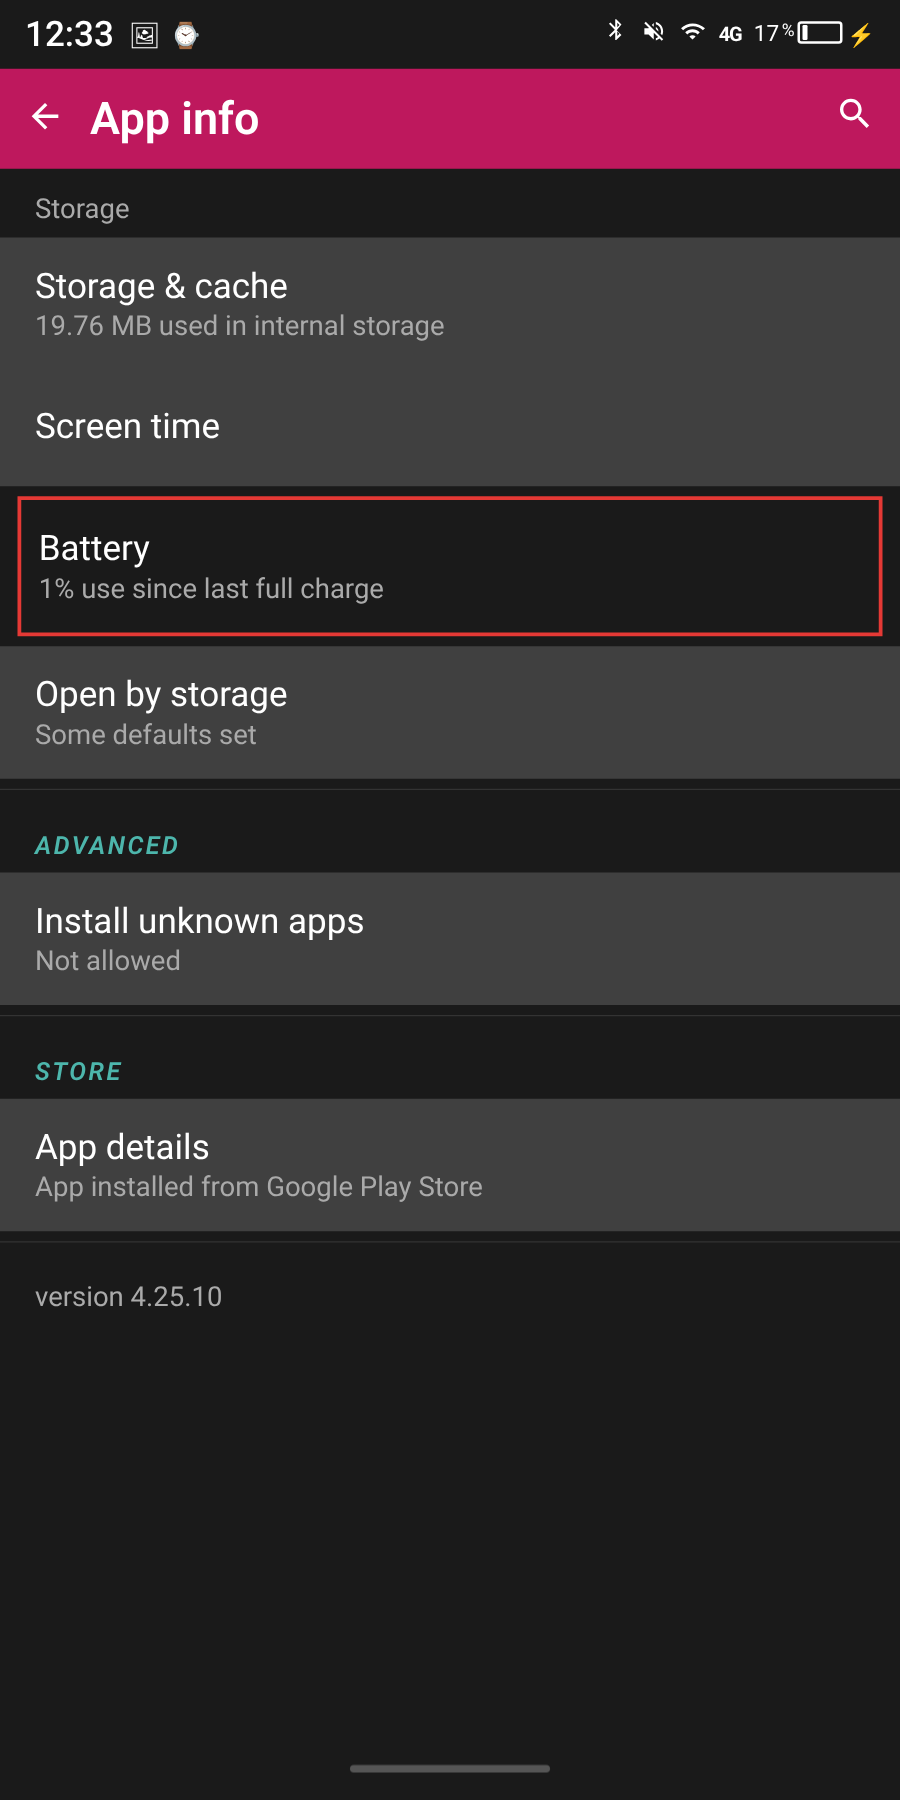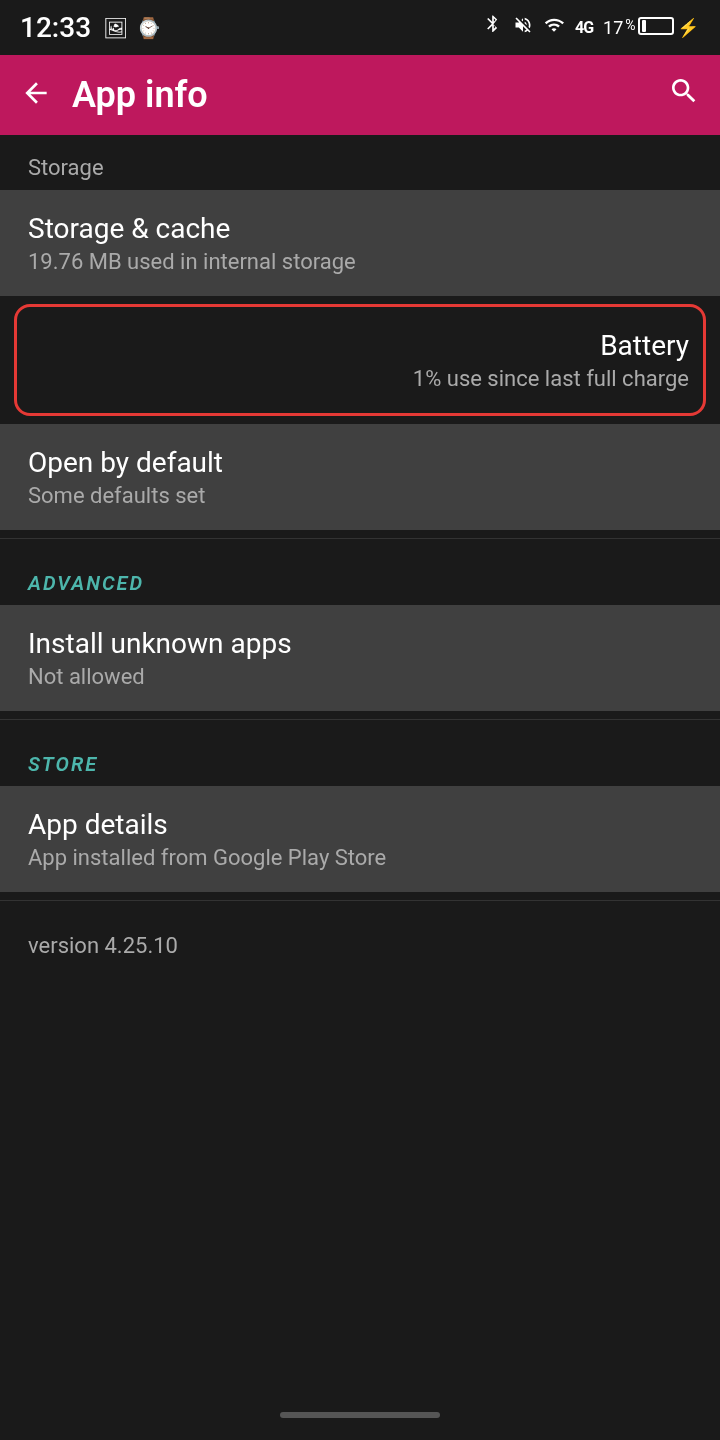--- a/index.html
+++ b/index.html
@@ -129,24 +129,23 @@
       font-size: 22px;
       color: #aaa;
       font-weight: 400;
     }
 
     
     .battery-item {
       margin: 8px 14px;
       padding: 22px 14px;
       border: 3px solid #e53935;
-      border-radius: 16px;
+      border-radius: 0;
       cursor: pointer;
       background: #1a1a1a;
-      text-align: right;
     }
 
     
     .menu-item-single {
       padding: 28px 28px;
     }
 
     
     .divider {
       height: 1px;
@@ -249,28 +248,31 @@
 <div class="content">
 
   <div class="section-label">Storage</div>
 
   <div class="menu-item">
     <div class="menu-item-title">Storage &amp; cache</div>
     <div class="menu-item-subtitle">19.76 MB used in internal storage</div>
   </div>
 
 
+  <div class="menu-item menu-item-single">
+    <div class="menu-item-title">Screen time</div>
+  </div>
 
   <div class="battery-item">
     <div class="menu-item-title">Battery</div>
     <div class="menu-item-subtitle">1% use since last full charge</div>
   </div>
 
   <div class="menu-item">
-    <div class="menu-item-title">Open by default</div>
+    <div class="menu-item-title">Open by storage</div>
     <div class="menu-item-subtitle">Some defaults set</div>
   </div>
 
   <div class="divider"></div>
 
   <div class="section-header">ADVANCED</div>
 
   <div class="menu-item">
     <div class="menu-item-title">Install unknown apps</div>
     <div class="menu-item-subtitle">Not allowed</div>

